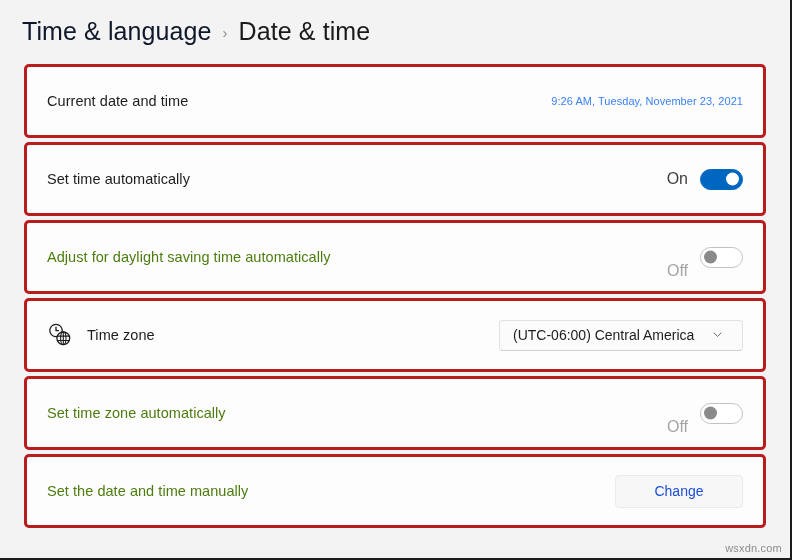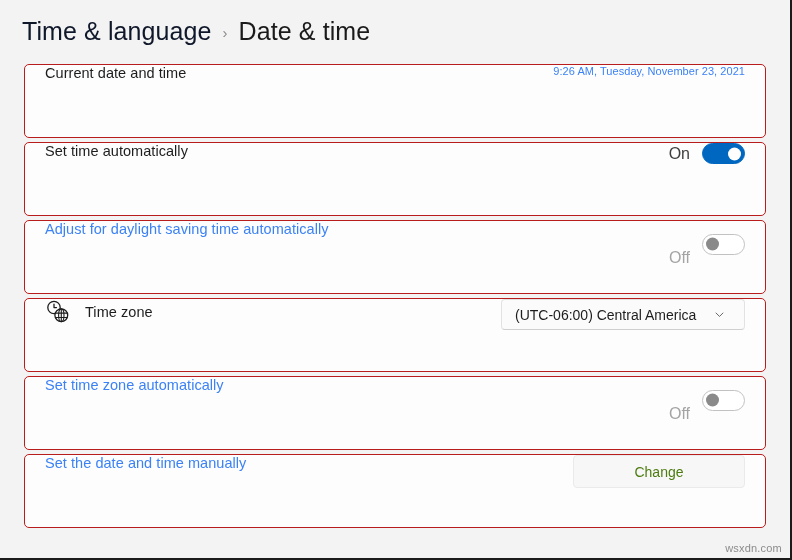--- a/index.html
+++ b/index.html
@@ -48,42 +48,42 @@
 
   
   .cards {
     margin: 16px 24px 0 24px;
     display: flex;
     flex-direction: column;
     gap: 4px;
   }
   .card {
     background: #fdfdfd;
-    border: 1px solid #b91c1c;
+    border: 3px solid #b91c1c;
     border-radius: 5px;
     height: 74px;
     box-sizing: border-box;
     display: flex;
-    align-items: flex-start;
+    align-items: center;
     padding: 0 20px;
     position: relative;
   }
   .card-left {
     display: flex;
     align-items: center;
     flex: 1;
     min-width: 0;
   }
   .row-label {
     font-size: 14.5px;
     color: #1d1d1d;
     letter-spacing: 0.05px;
   }
   .card.disabled .row-label {
-    color: #3b82f6;
+    color: #4d7c0f;
   }
   .row-value {
     font-size: 11px;
     color: #3b82f6;
     letter-spacing: 0.05px;
     white-space: nowrap;
   }
 
   
   .toggle-wrap {
@@ -161,27 +161,27 @@
     white-space: nowrap;
   }
   .chevron {
     width: 11px;
     height: 11px;
     flex: none;
   }
 
   
   .change-btn {
-    width: 172px;
+    width: 128px;
     height: 33px;
     background: #f7f7f7;
     border: 1px solid #eaeaea;
     border-radius: 4px;
     font-size: 14px;
-    color: #4d7c0f;
+    color: #1d4ed8;
     font-family: "Liberation Sans", sans-serif;
     display: flex;
     align-items: center;
     justify-content: center;
   }
 
   
   .watermark {
     position: absolute;
     right: 8px;

